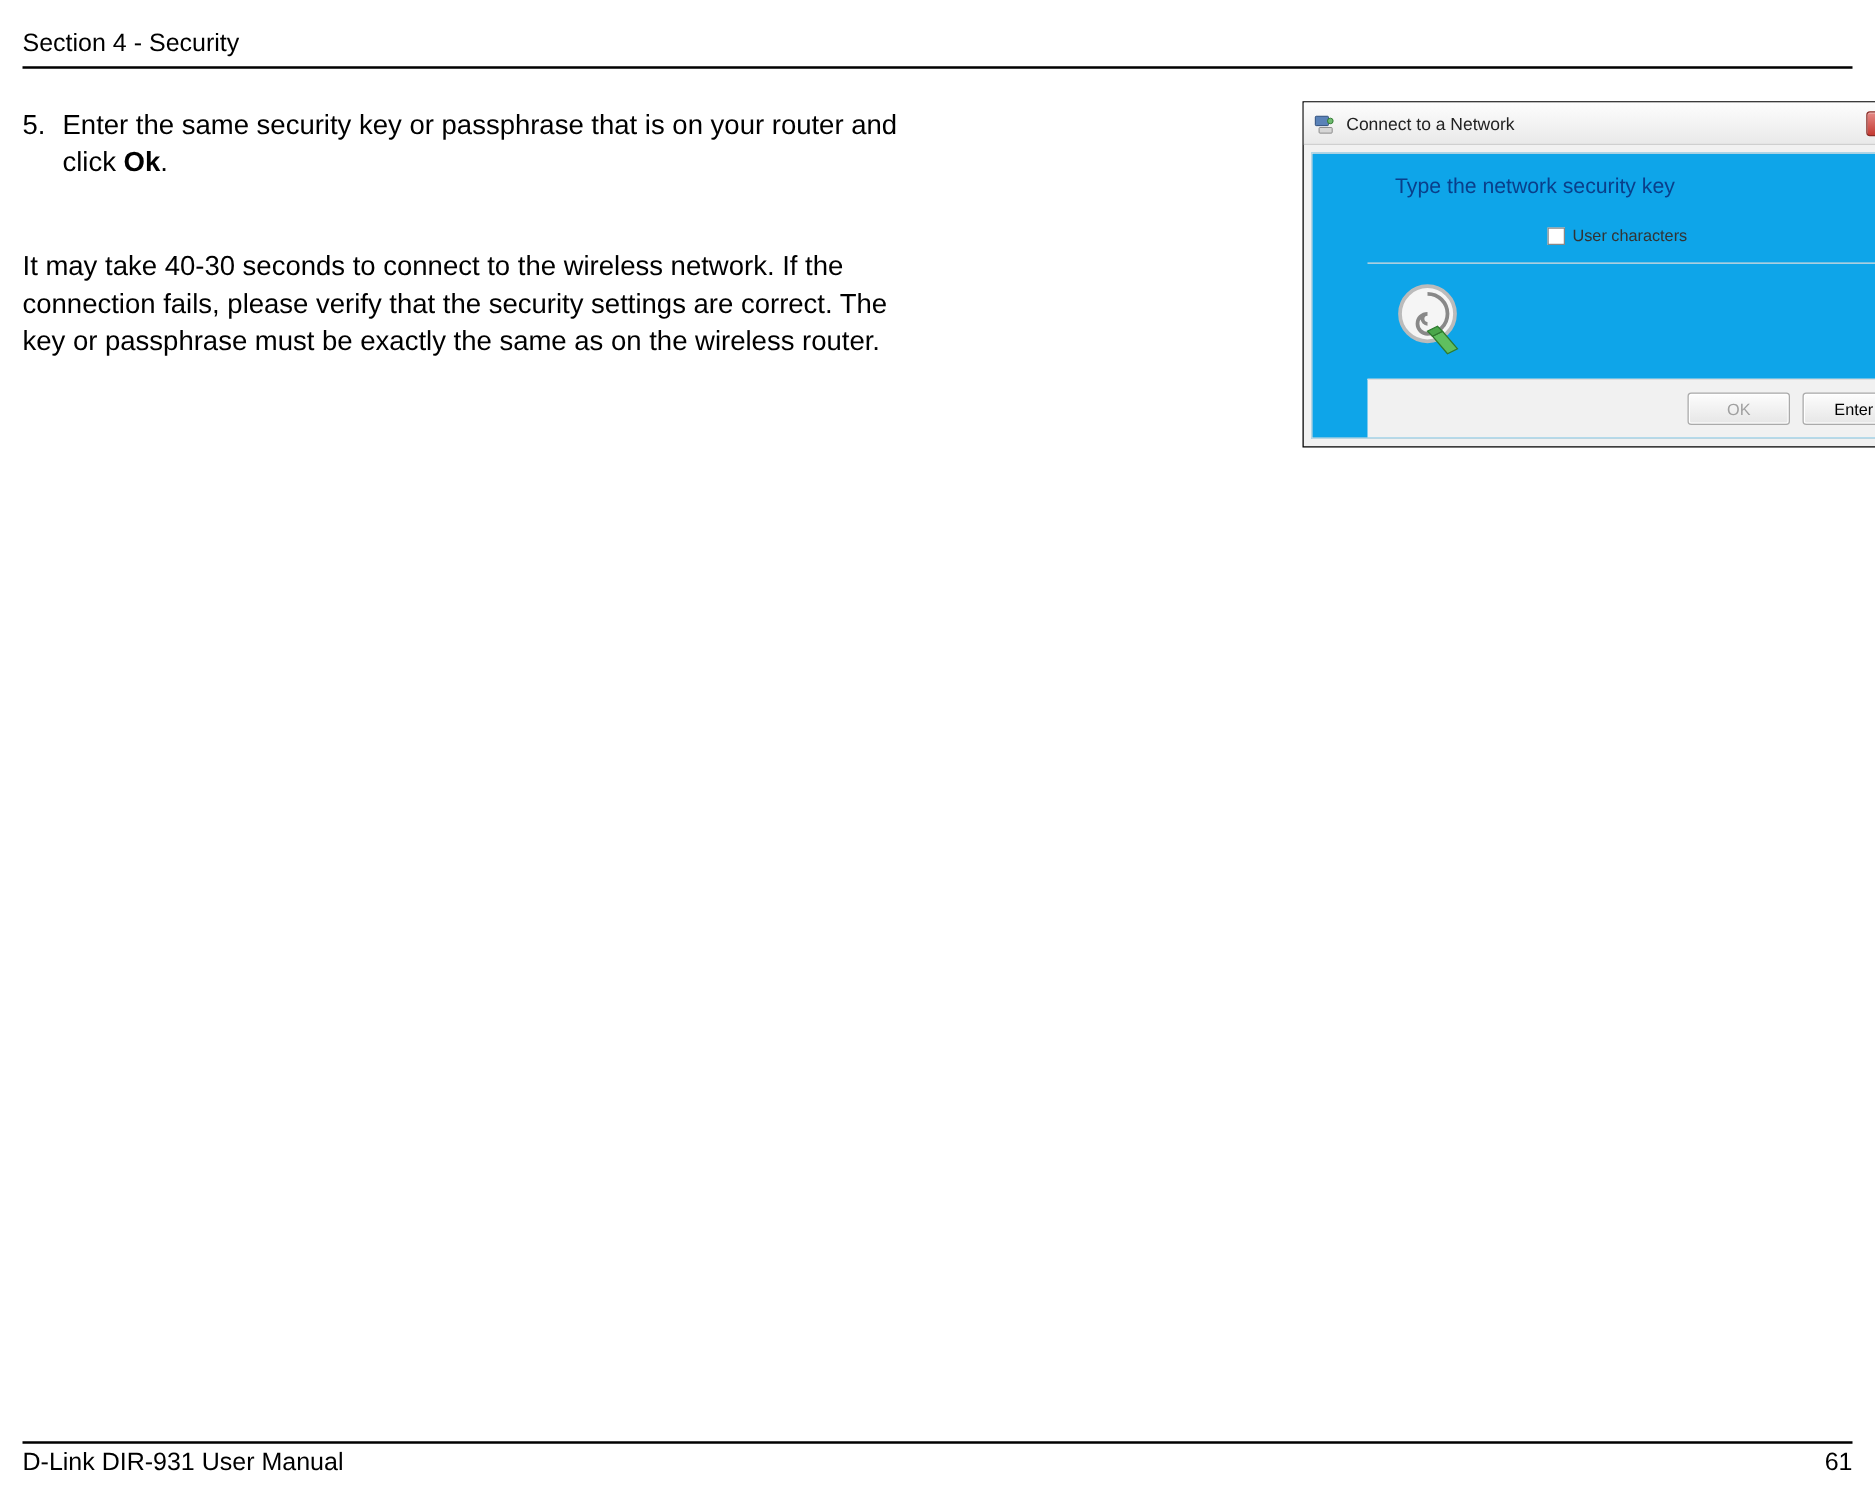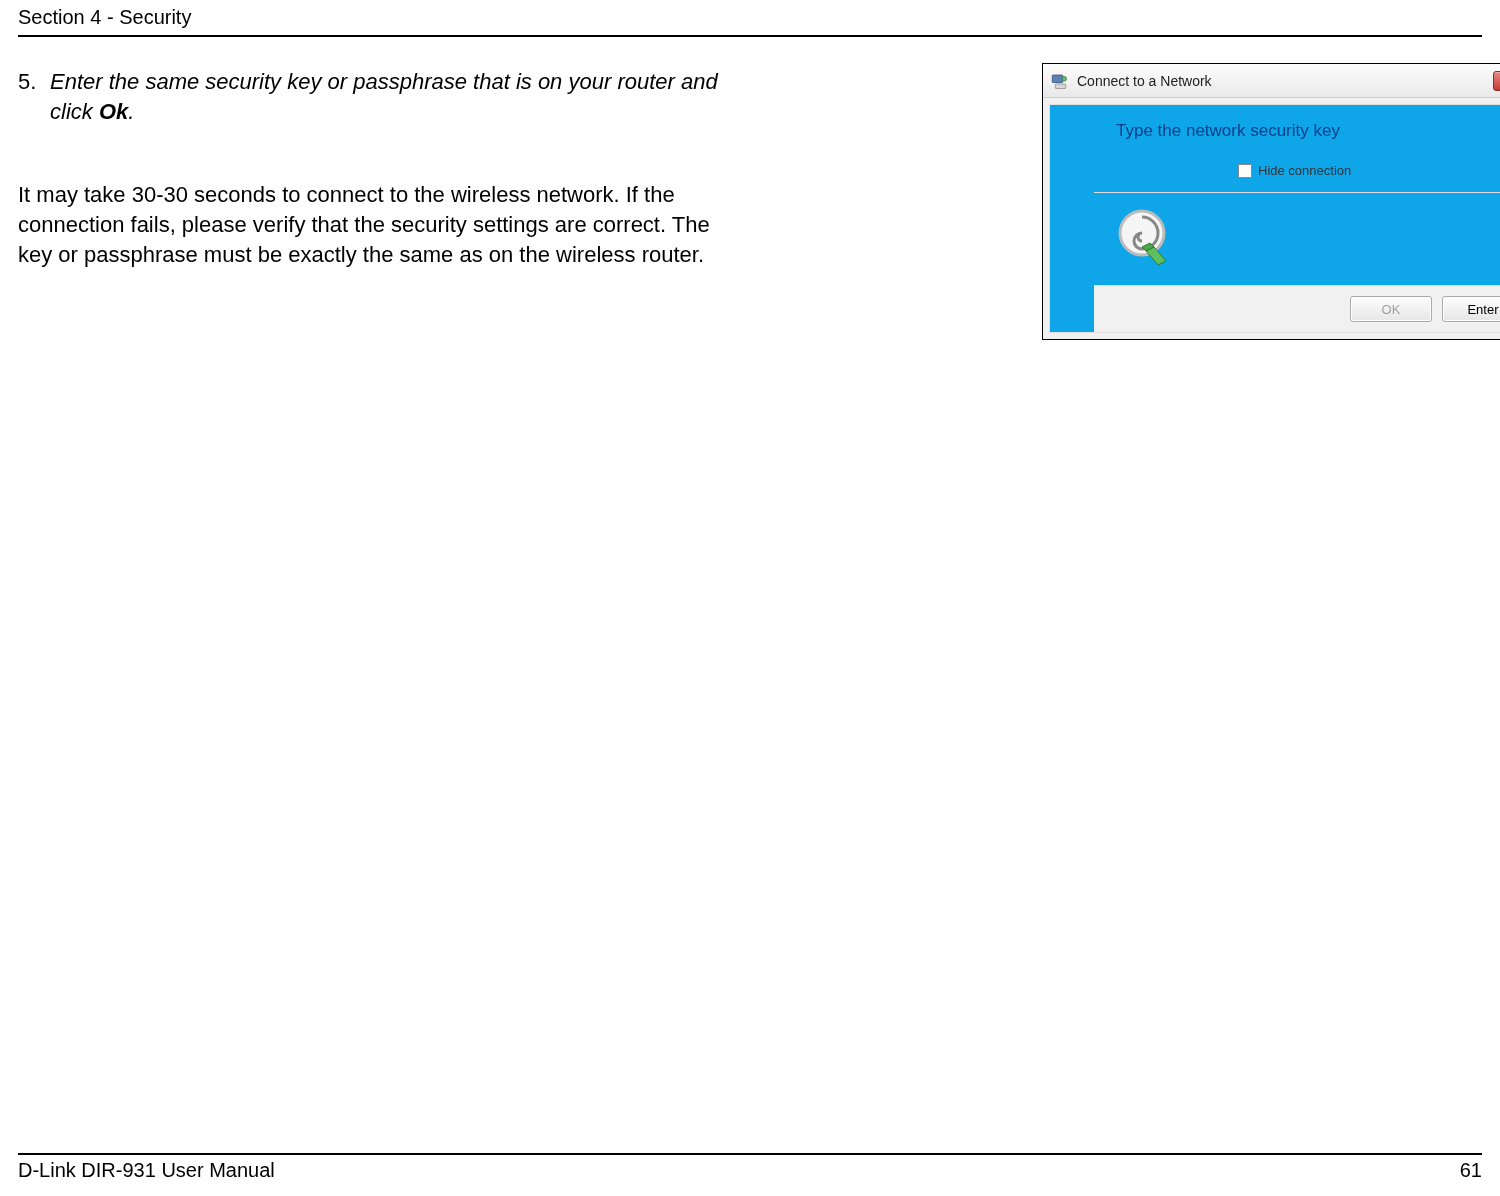--- a/index.html
+++ b/index.html
@@ -1,25 +1,25 @@
 <!DOCTYPE html>
 <html><head>
 <meta charset="utf-8">
 <style>
   * { box-sizing: border-box; margin: 0; padding: 0; }
   html, body { width: 1500px; height: 1196px; background: #fff; font-family: "Segoe UI", "Myriad Pro", Arial, sans-serif; color: #000; }
   .page { position: relative; width: 1500px; height: 1196px; padding: 0 18px; }
-  .header { display: flex; justify-content: space-between; align-items: baseline; padding-top: 6px; }
+  .header { display: flex; justify-content: space-between; align-items: baseline; padding-top: 24px; }
   .header-title { font-size: 20px; font-weight: 400; font-family: "Myriad Pro", "Segoe UI", Arial, sans-serif; }
   .hr-top { border: none; border-top: 2px solid #000; margin-top: 6px; }
   .content { position: relative; margin-top: 30px; }
   .left-col { width: 730px; }
   .step { display: flex; font-size: 22px; line-height: 1.35; font-family: "Myriad Pro", "Segoe UI", Arial, sans-serif; }
   .step-num { width: 32px; flex: 0 0 32px; }
-  .step-body { flex: 1; font-style: italic; }
+  .step-body { flex: 1; }
   .step-body b { font-weight: 700; }
   .para { font-size: 22px; line-height: 1.35; margin-top: 54px; font-family: "Myriad Pro", "Segoe UI", Arial, sans-serif; }
   .dialog-wrap { position: absolute; top: -4px; right: 0; width: 440px; }
   .dialog { width: 502px; border: 1px solid #000; background: #f1f1f1; font-family: "Segoe UI", Tahoma, sans-serif; filter: blur(0.5px); }
   .titlebar { height: 34px; background: linear-gradient(#fdfdfd, #e9e9e9); display: flex; align-items: center; padding: 0 6px; border-bottom: 1px solid #cfcfcf; }
   .tb-icon { width: 20px; height: 20px; display: flex; align-items: center; justify-content: center; margin-right: 8px; }
   .tb-icon svg { width: 18px; height: 18px; }
   .tb-title { font-size: 14px; color: #222; flex: 1; white-space: nowrap; }
   .tb-close { width: 44px; height: 20px; background: linear-gradient(#e58a86, #c43b33); border: 1px solid #8a2b25; border-radius: 3px; display: flex; align-items: center; justify-content: center; color: #fff; font-size: 11px; box-shadow: inset 0 1px 0 rgba(255,255,255,0.3); }
   .dlg-body { background: #0ea5e9; margin: 6px; border: 1px solid #e0e0e0; padding-left: 44px; }
@@ -52,21 +52,21 @@
   <hr class="hr-top">
 
   <div class="content">
     <div class="left-col">
       <div class="step">
         <div class="step-num">5.</div>
         <div class="step-body">
           <span>Enter the same security key or passphrase that is on your router and click </span><b>Ok</b><span>.</span>
         </div>
       </div>
-      <div class="para">It may take 30-30 seconds to connect to the wireless network. If the connection fails, please verify that the security settings are correct. The key or passphrase must be exactly the same as on the wireless router.</div>
+      <div class="para">It may take 40-30 seconds to connect to the wireless network. If the connection fails, please verify that the security settings are correct. The key or passphrase must be exactly the same as on the wireless router.</div>
     </div>
 
     <div class="dialog-wrap">
       <div class="dialog">
         <div class="titlebar">
           <span class="tb-icon">
             <svg viewBox="0 0 24 24">
                 <rect x="3" y="4" width="14" height="10" rx="1" fill="#5a82b8" stroke="#2a4a78"></rect>
                 <rect x="7" y="16" width="14" height="6" rx="1" fill="#d6d6d6" stroke="#888"></rect>
                 <circle cx="19" cy="9" r="3" fill="#6fb96f" stroke="#2e7a2e"></circle>
@@ -75,21 +75,21 @@
           <span class="tb-title">Connect to a Network</span>
           <span class="tb-close">
             <span>✕</span>
           </span>
         </div>
         <div class="dlg-body">
           <div class="dlg-inner">
             <div class="dlg-head">Type the network security key</div>
             <div class="chk-row">
               <span class="chk"></span>
-              <span>Hide connection</span>
+              <span>User characters</span>
             </div>
             <div class="divider"></div>
             <div class="wps-row">
               <div class="wps-icon">
                 <svg viewBox="0 0 64 64" width="64" height="64">
                   <ellipse cx="26" cy="26" rx="22" ry="22" fill="#f5f5f5" stroke="#bbb" stroke-width="3"></ellipse>
                   <path d="M26 10 a16 16 0 0 1 0 32 a8 8 0 0 1 0 -16 a4 4 0 0 0 0 8" fill="none" stroke="#888" stroke-width="3"></path>
                   <path d="M42 58 L30 44 L38 40 L50 54 Z" fill="#5fbf5f" stroke="#2e7a2e" stroke-width="1"></path>
                   <path d="M30 44 L26 40 L34 36 L38 40 Z" fill="#4aa74a" stroke="#2e7a2e" stroke-width="1"></path>
                 </svg>

